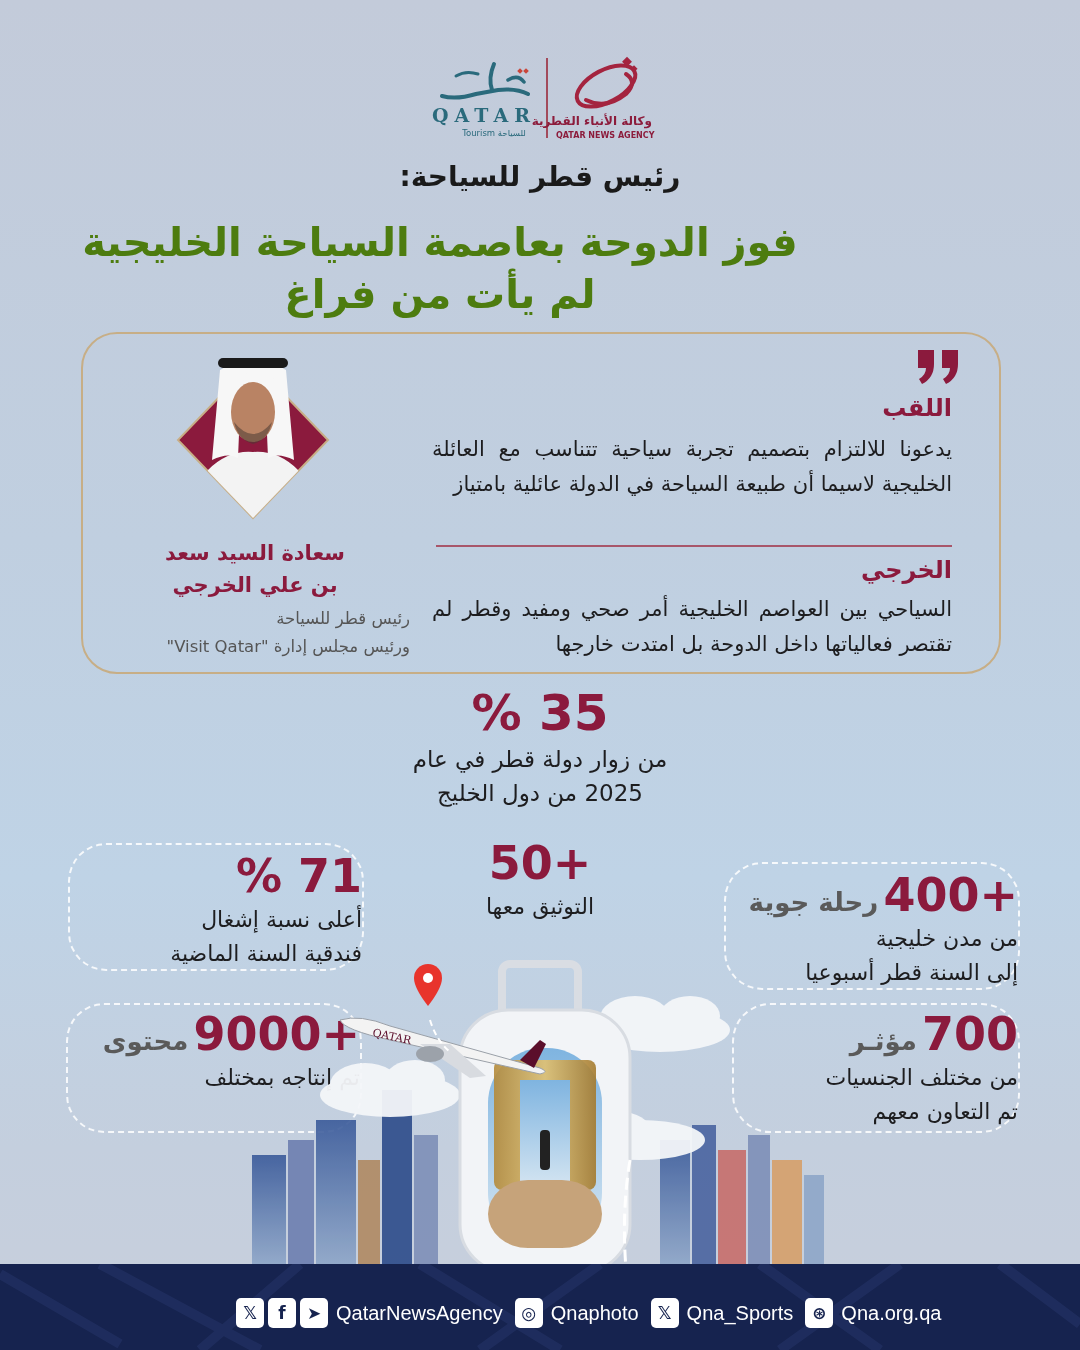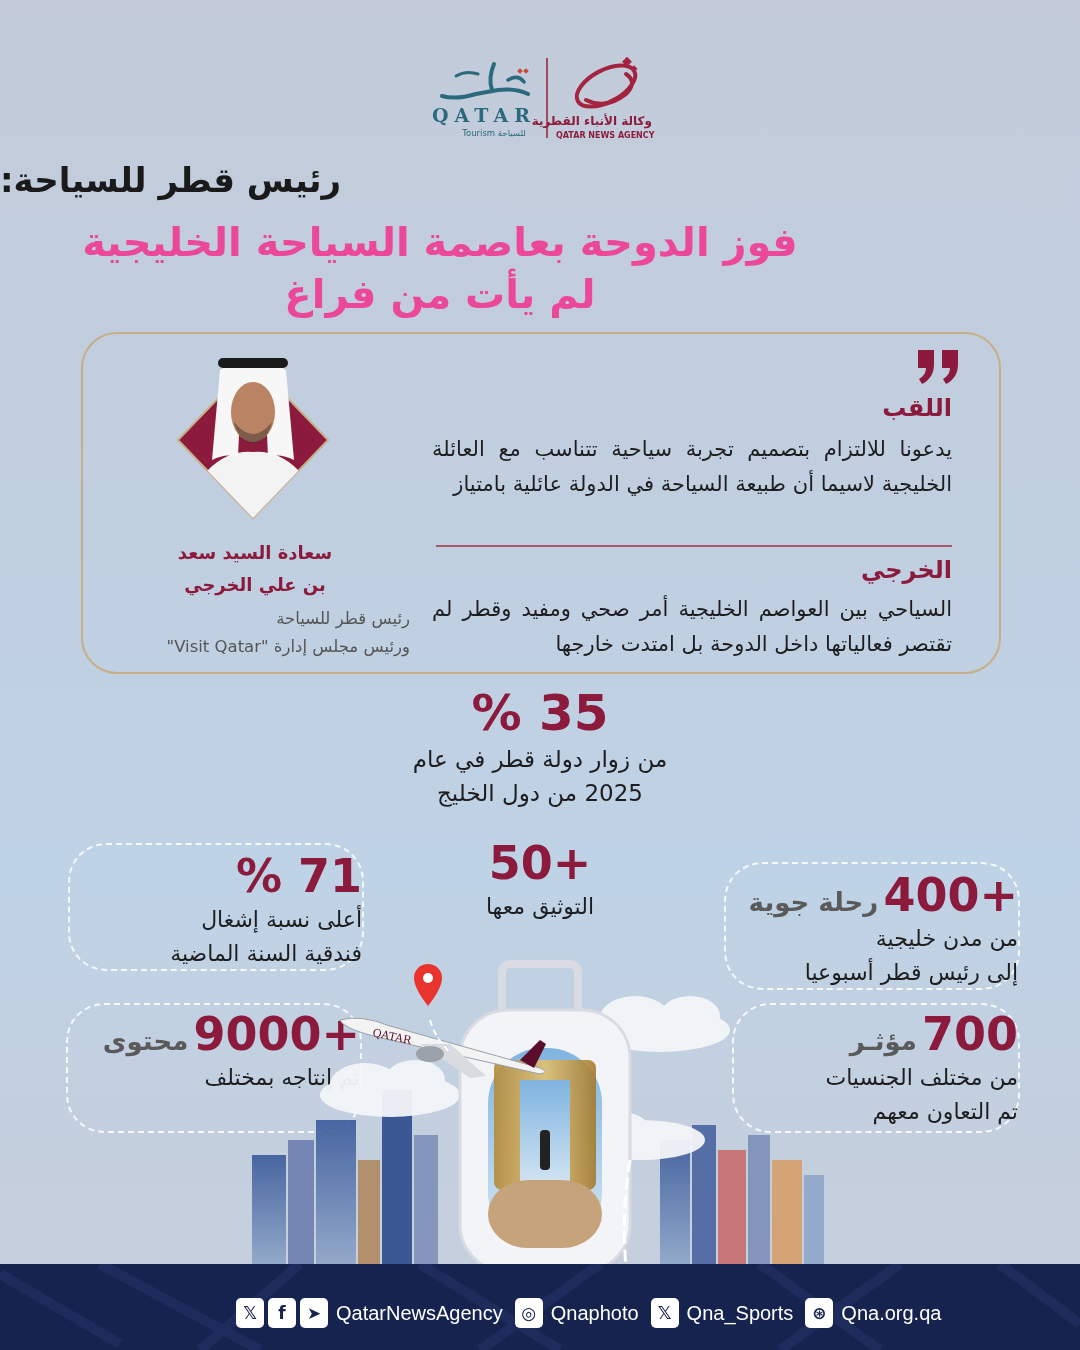--- a/index.html
+++ b/index.html
@@ -18,32 +18,32 @@
     .qt-calli { position: absolute; left: 8px; top: 0; width: 96px; height: 44px; }
     .qt-word { position: absolute; left: 0; top: 44px; width: 112px; font-family: "DejaVu Serif", serif; font-size: 19px; letter-spacing: 6px; color: #2a6a7c; font-weight: bold; }
     .qt-sub { position: absolute; left: 16px; top: 68px; width: 100px; font-size: 8.5px; color: #2a6a7c; white-space: nowrap; }
     .logo-divider { position: absolute; left: 546px; top: 8px; width: 2px; height: 80px; background: #a24a5b; }
     .qna-logo { position: absolute; left: 556px; top: 4px; width: 100px; height: 90px; }
     .qna-mark { position: absolute; left: 10px; top: 0; width: 84px; height: 60px; }
     .qna-ar { position: absolute; left: 0; top: 60px; width: 96px; text-align: center; font-size: 12px; color: #8c1c3c; font-weight: bold; direction: rtl; white-space: nowrap; }
     .qna-en { position: absolute; left: 0; top: 77px; width: 96px; text-align: center; font-size: 8px; color: #8c1c3c; font-weight: bold; white-space: nowrap; }
 
     
-    .kicker { left: 0; top: 160px; width: 1080px; text-align: left; font-size: 34px; font-weight: bold; color: #1a1a1a; direction: rtl; }
-    .headline { left: 0; top: 216px; width: 880px; text-align: center; font-size: 40px; font-weight: bold; color: #ec4899; direction: rtl; line-height: 52px; }
+    .kicker { left: 0; top: 160px; width: 1080px; text-align: center; font-size: 28px; font-weight: bold; color: #1a1a1a; direction: rtl; }
+    .headline { left: 0; top: 216px; width: 880px; text-align: center; font-size: 40px; font-weight: bold; color: #4d7c0f; direction: rtl; line-height: 52px; }
 
     
     .card { left: 81px; top: 332px; width: 920px; height: 342px; border: 2px solid #c7ae86; border-radius: 36px; }
     .quote-mark { left: 914px; top: 346px; width: 50px; height: 40px; }
     .q-label { right: 128px; font-size: 24px; font-weight: bold; color: #8b1a3d; direction: rtl; text-align: right; }
     .q-text { right: 128px; width: 520px; font-size: 21px; color: #1d1d1f; direction: rtl; text-align: justify; text-align-last: right; line-height: 35px; }
     .q-divider { left: 436px; top: 545px; width: 516px; height: 2px; background: #a8566a; }
 
     .portrait-wrap { left: 168px; top: 340px; width: 170px; height: 190px; }
-    .person-name { left: 100px; top: 537px; width: 310px; text-align: center; font-size: 18px; font-weight: bold; color: #8b1a3d; direction: rtl; line-height: 32px; }
+    .person-name { left: 100px; top: 537px; width: 310px; text-align: center; font-size: 21px; font-weight: bold; color: #8b1a3d; direction: rtl; line-height: 32px; }
     .person-role { left: 100px; top: 605px; width: 310px; font-size: 16.5px; color: #555; direction: rtl; line-height: 28px; }
 
     
     .big-stat { left: 0; top: 684px; width: 1080px; text-align: center; font-size: 50px; font-weight: bold; color: #8b1a3d; direction: rtl; }
     .big-desc { left: 0; top: 742px; width: 1080px; text-align: center; font-size: 23px; color: #1d1d1f; direction: rtl; line-height: 34px; }
 
     
     .stat-box { border: 2px dashed rgba(255,255,255,0.85); border-radius: 38px; text-align: right; direction: rtl; }
     .stat-num { font-size: 46px; font-weight: bold; color: #8b1a3d; line-height: 54px; }
     .stat-unit { font-size: 26px; font-weight: bold; color: #5a5a5a; }
@@ -142,21 +142,21 @@
   <div>من زوار دولة قطر في عام</div>
   <div>2025 من دول الخليج</div>
 </div>
 
 <div class="abs stat-box" style="left:724px; top:843px; width:296px; height:128px;margin-top:19px;">
   <div style="margin-top:4px;">
     <span class="stat-num">+400</span>
     <span class="stat-unit">رحلة جوية</span>
   </div>
   <div class="stat-desc">من مدن خليجية</div>
-  <div class="stat-desc">إلى رئيس قطر أسبوعيا</div>
+  <div class="stat-desc">إلى السنة قطر أسبوعيا</div>
 </div>
 
 <div class="abs stat-free" style="left:400px; top:836px; width:280px;">
   <div class="stat-num">+50</div>
   <div class="stat-desc">التوثيق معها</div>
 </div>
 
 <div class="abs stat-box" style="left:68px; top:843px; width:296px; height:128px;">
   <div class="stat-num" style="margin-top:4px;">71 %</div>
   <div class="stat-desc">أعلى نسبة إشغال</div>

